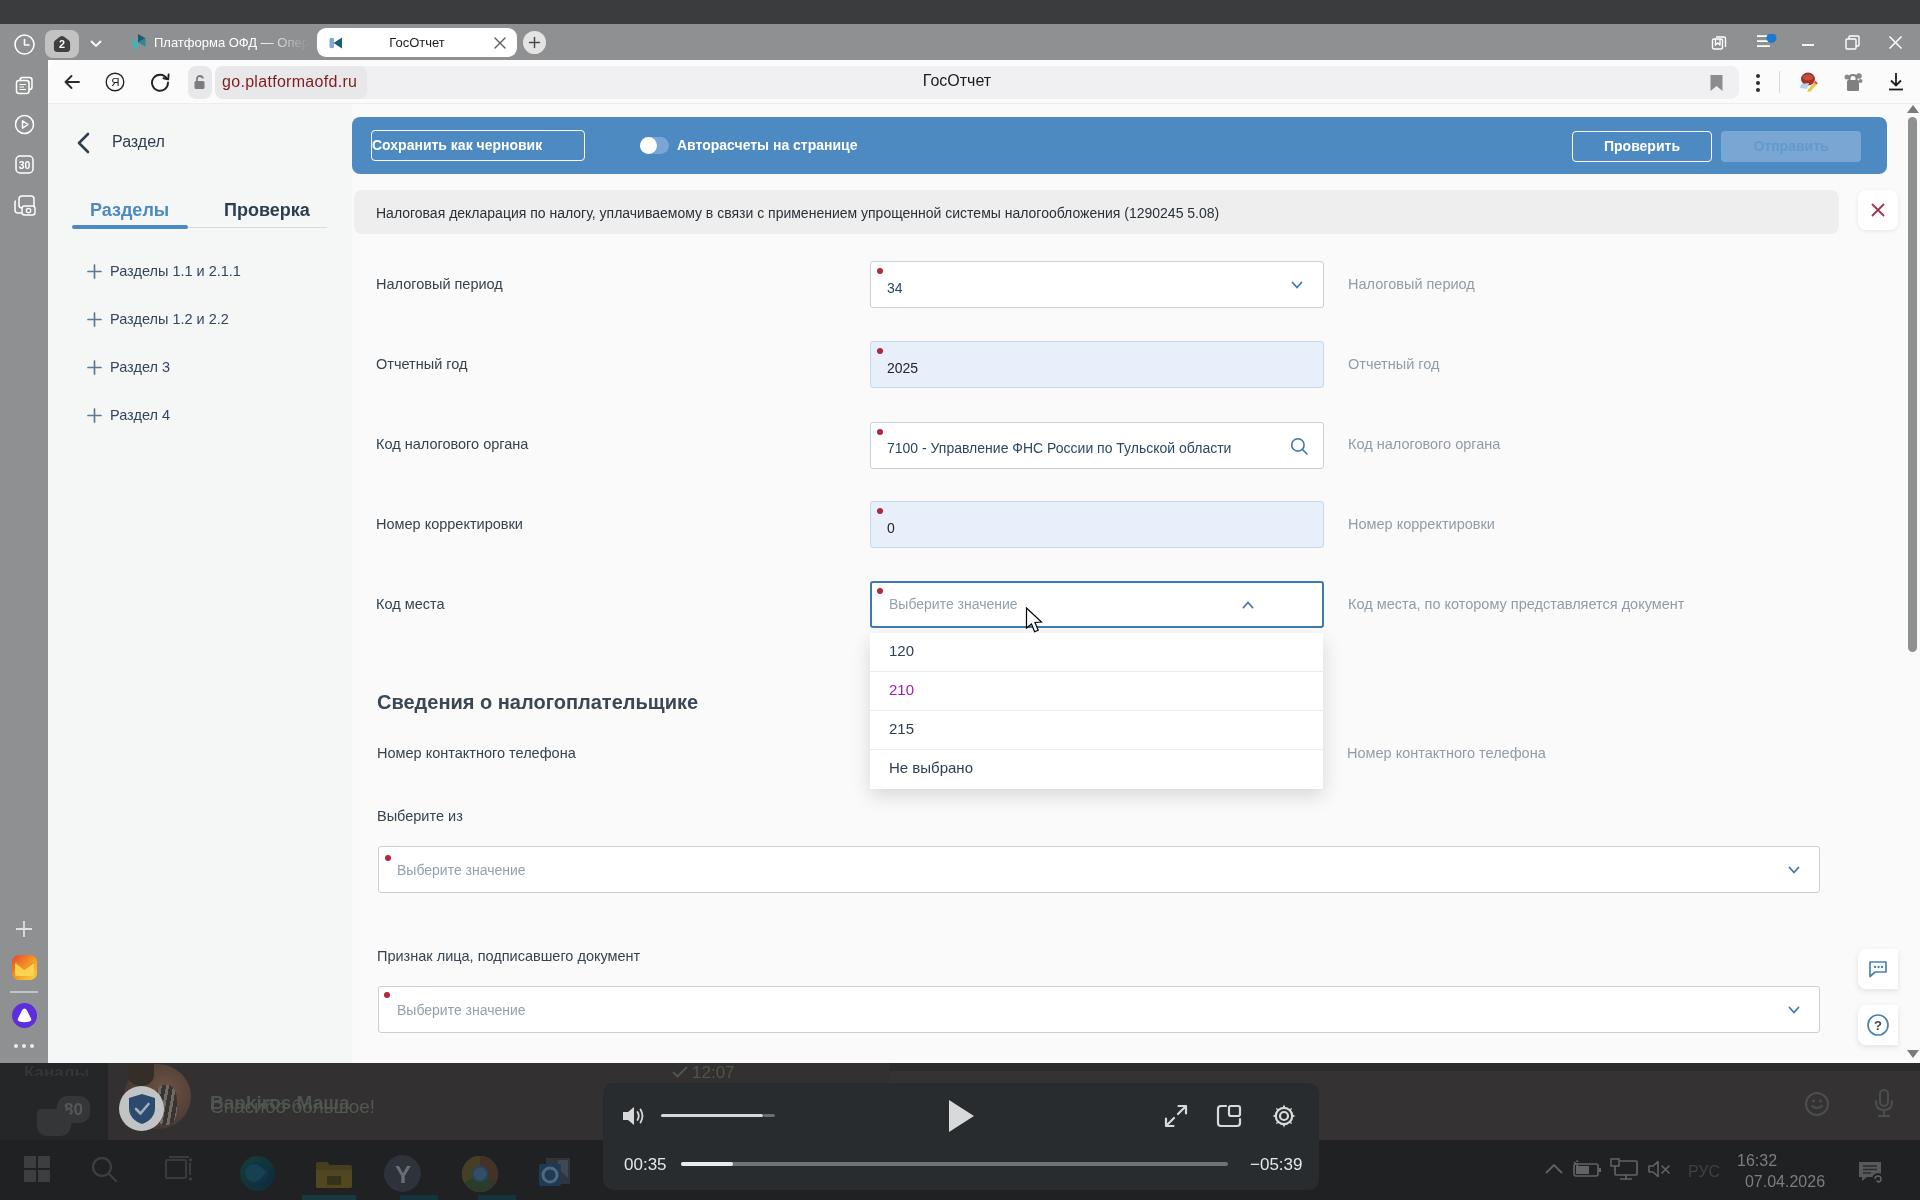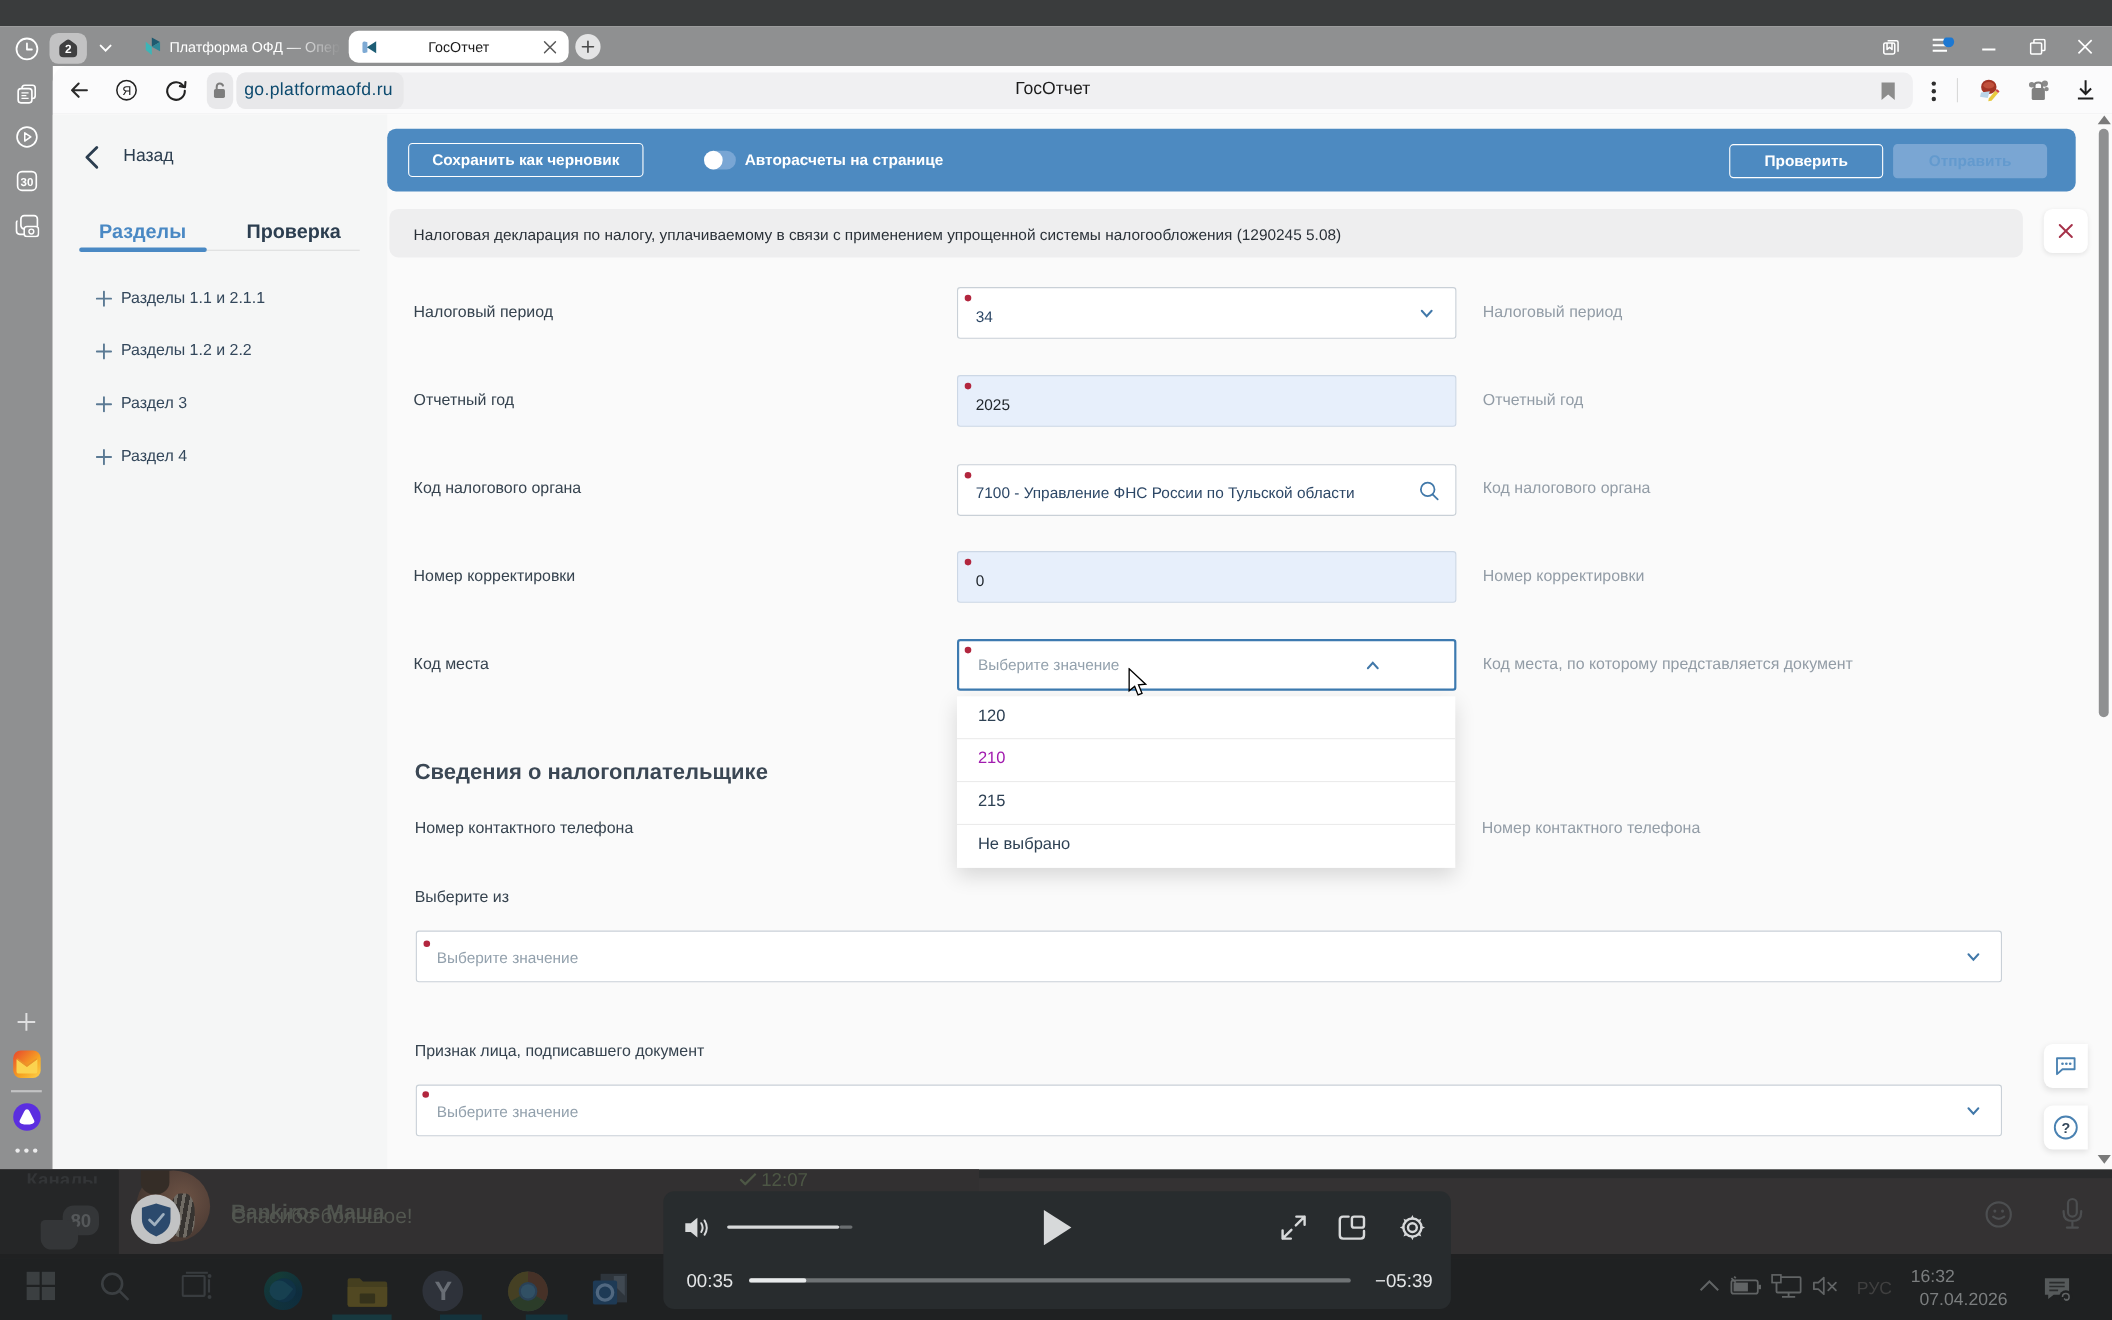--- a/index.html
+++ b/index.html
@@ -127,21 +127,21 @@
       <path d="M16.8 6.5 A8 8 0 1 0 18 10.5" fill="none" stroke="#222" stroke-width="1.9" stroke-linecap="round"></path>
       <path d="M18.6 2.5 L18.2 7.3 L13.5 6.3" fill="none" stroke="#222" stroke-width="1.9" stroke-linecap="round" stroke-linejoin="round"></path>
     </svg>
 <div class="a" style="left:188px;top:66px;width:24px;height:33px;background:#e8e8ea;border-radius:8px"></div>
 <svg class="a" style="left:193px;top:74px" width="14" height="17" viewBox="0 0 14 17">
       <rect x="1.5" y="7" width="10" height="8" rx="1.5" fill="#7d7d7d"></rect>
       <path d="M4 7 V5 Q4 2 6.8 2 Q9.5 2 9.8 4.5" fill="none" stroke="#7d7d7d" stroke-width="1.8"></path>
     </svg>
 <div class="a" style="left:215px;top:66px;width:1524px;height:33px;background:#f0f0f2;border-radius:8px"></div>
 <div class="a" style="left:215px;top:66px;width:152px;height:33px;background:#e8e8ea;border-radius:8px"></div>
-<div class="a" style="left:222px;top:73px;color:#0c4a6e;font-size:16px;letter-spacing:.3px">go.platformaofd.ru</div>
+<div class="a" style="left:222px;top:73px;color:#7f1d1d;font-size:16px;letter-spacing:.3px">go.platformaofd.ru</div>
 <div class="a" style="left:857px;top:72px;width:200px;text-align:center;color:#1b1b1b;font-size:16px">ГосОтчет</div>
 <svg class="a" style="left:1709px;top:74px" width="15" height="18" viewBox="0 0 15 18">
       <path d="M1.5 1 H13.5 V17 L7.5 12 L1.5 17 Z" fill="#8c8c8c"></path>
     </svg>
 <div class="a" style="left:1756px;top:74px;width:4px;height:4px;border-radius:50%;background:#2e2e2e"></div>
 <div class="a" style="left:1756px;top:81px;width:4px;height:4px;border-radius:50%;background:#2e2e2e"></div>
 <div class="a" style="left:1756px;top:88px;width:4px;height:4px;border-radius:50%;background:#2e2e2e"></div>
 <div class="a" style="left:1779px;top:71px;width:1px;height:22px;background:#d9d9d9"></div>
 <svg class="a" style="left:1797px;top:71px" width="22" height="22" viewBox="0 0 22 22">
       <ellipse cx="11" cy="8" rx="7" ry="6.5" fill="#a33425"></ellipse>
@@ -158,21 +158,21 @@
       <path d="M6.5 9 V7 Q6.5 4 10 4 Q13.5 4 13.5 7 V9" fill="none" stroke="#808080" stroke-width="2"></path>
     </svg>
 <svg class="a" style="left:1887px;top:72px" width="18" height="20" viewBox="0 0 18 20">
       <path d="M9 1 V13 M4 8.5 L9 13.5 L14 8.5" fill="none" stroke="#1e1e1e" stroke-width="1.8"></path>
       <path d="M2 17.5 H16" stroke="#1e1e1e" stroke-width="1.8"></path>
     </svg>
 
 <svg class="a" style="left:76px;top:132px" width="14" height="22" viewBox="0 0 14 22">
       <path d="M12 2 L3 11 L12 20" fill="none" stroke="#2c3e50" stroke-width="2.6" stroke-linecap="round" stroke-linejoin="round"></path>
     </svg>
-<div class="a" style="left:112px;top:133px;color:#2c3e50;font-size:16px">Назад</div>
+<div class="a" style="left:112px;top:133px;color:#2c3e50;font-size:16px">Раздел</div>
 <div class="a" style="left:90px;top:200px;color:#4a89c4;font-size:18px;font-weight:bold">Разделы</div>
 <div class="a" style="left:224px;top:200px;color:#2c3e50;font-size:18px;font-weight:bold">Проверка</div>
 <div class="a" style="left:72px;top:227px;width:255px;height:1px;background:#dcdcdc"></div>
 <div class="a" style="left:72px;top:225px;width:116px;height:4px;background:#4a89c4;border-radius:2px"></div>
 <svg class="a" style="left:87px;top:264px" width="15" height="15" viewBox="0 0 15 15">
       <path d="M7.5 1 V14 M1 7.5 H14" stroke="#5b7a94" stroke-width="1.7" stroke-linecap="round"></path>
     </svg>
 <div class="a" style="left:110px;top:263px;color:#33475b;font-size:14.5px">Разделы 1.1 и 2.1.1</div>
 <svg class="a" style="left:87px;top:312px" width="15" height="15" viewBox="0 0 15 15">
       <path d="M7.5 1 V14 M1 7.5 H14" stroke="#5b7a94" stroke-width="1.7" stroke-linecap="round"></path>
@@ -181,21 +181,21 @@
 <svg class="a" style="left:87px;top:360px" width="15" height="15" viewBox="0 0 15 15">
       <path d="M7.5 1 V14 M1 7.5 H14" stroke="#5b7a94" stroke-width="1.7" stroke-linecap="round"></path>
     </svg>
 <div class="a" style="left:110px;top:359px;color:#33475b;font-size:14.5px">Раздел 3</div>
 <svg class="a" style="left:87px;top:408px" width="15" height="15" viewBox="0 0 15 15">
       <path d="M7.5 1 V14 M1 7.5 H14" stroke="#5b7a94" stroke-width="1.7" stroke-linecap="round"></path>
     </svg>
 <div class="a" style="left:110px;top:407px;color:#33475b;font-size:14.5px">Раздел 4</div>
 
 <div class="a" style="left:352px;top:117px;width:1535px;height:57px;background:#4d8ac1;border-radius:8px"></div>
-<div class="a" style="left:371px;top:130px;width:214px;height:31px;border:1px solid #fff;border-radius:4px;color:#fff;font-size:14px;font-weight:bold;text-align:center;line-height:29px">Сохранить как черновик</div>
+<div class="a" style="left:371px;top:130px;width:214px;height:31px;border:1px solid #fff;border-radius:4px;color:#fff;font-size:14px;font-weight:bold;line-height:29px">Сохранить как черновик</div>
 <div class="a" style="left:640px;top:137px;width:29px;height:17px;background:#79a6d4;border-radius:9px"></div>
 <div class="a" style="left:640px;top:137px;width:17px;height:17px;background:#fff;border-radius:50%"></div>
 <div class="a" style="left:677px;top:137px;color:#fff;font-size:14px;font-weight:bold">Авторасчеты на странице</div>
 <div class="a" style="left:1572px;top:131px;width:140px;height:31px;border:1px solid #fff;border-radius:4px;color:#fff;font-size:14px;font-weight:bold;text-align:center;line-height:29px">Проверить</div>
 <div class="a" style="left:1721px;top:131px;width:140px;height:31px;background:#7aa6d3;border-radius:4px;color:#639ace;font-size:14px;font-weight:bold;text-align:center;line-height:31px">Отправить</div>
 
 <div class="a" style="left:354px;top:190px;width:1485px;height:44px;background:#eeeeef;border-radius:8px"></div>
 <div class="a" style="left:376px;top:205px;color:#2a3138;font-size:14px">Налоговая декларация по налогу, уплачиваемому в связи с применением упрощенной системы налогообложения (1290245 5.08)</div>
 <div class="a" style="left:1858px;top:190px;width:40px;height:40px;background:#fff;border-radius:8px;box-shadow:0 1px 4px rgba(0,0,0,.08)"></div>
 <svg class="a" style="left:1871px;top:203px" width="14" height="14" viewBox="0 0 14 14">

